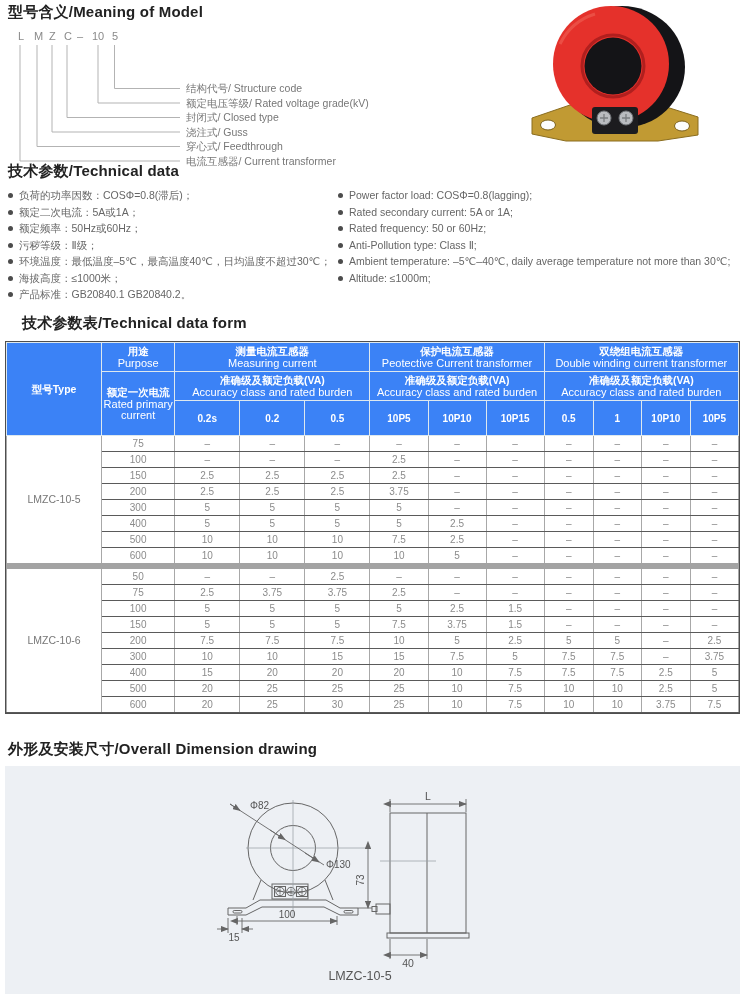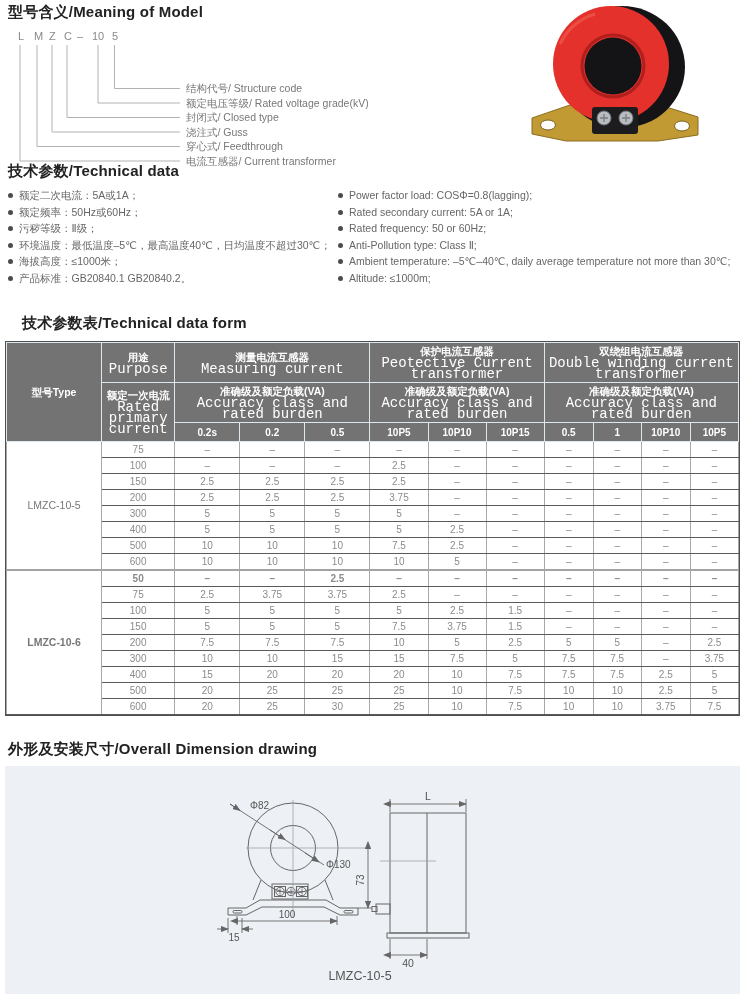--- a/index.html
+++ b/index.html
@@ -12,31 +12,31 @@
   
   .spec-col { display:flex; flex-direction:column; }
   .spec-item { display:flex; align-items:flex-start; margin-bottom:5px;
                font-size:10.5px; color:#666; line-height:11.5px; }
   .bullet { width:5px; height:5px; border-radius:50%; background:#4c4c4c;
             margin:3px 6px 0 0; flex:none; }
 
   
   .table-wrap { position:absolute; left:5px; top:341px; border:1px solid #4f4f4f; }
   table.data-table { border-collapse:collapse; table-layout:fixed; width:733px; }
-  .data-table th { background:#737373; color:#fff; border:1px solid #dde8ee;
+  .data-table th { background:#3b82f6; color:#fff; border:1px solid #dde8ee;
                    vertical-align:middle; padding:2px 0; text-align:center; }
   .h-cn { font-size:10.5px; font-weight:700; line-height:13px; }
-  .h-en { font-size:14px;  font-weight:400; line-height:11px;font-family:Liberation Mono, monospace; }
-  th.small { font-size:10px; font-weight:700; height:19px; padding:1px 0; }
+  .h-en { font-size:11px;  font-weight:400; line-height:11px; }
+  th.small { font-size:10px; font-weight:700; height:35px; padding:1px 0; }
   th.tall  { height:34px; }
   .data-table td { border:1px solid #a8a8a8; border-top:1px solid #5a5a5a;
                    border-bottom:1px solid #5a5a5a; text-align:center;
                    font-size:10px; color:#8b8b8b; height:15px; line-height:15px; padding:0; }
   .data-table td.type-cell { font-size:10.5px; color:#777; background:#fff; }
-  .data-table tr.group-start td { border-top:2px solid #a3a3a3;font-weight:bold; }
+  .data-table tr.group-start td { border-top:6px solid #a3a3a3; }
 
   
   .dim-panel { background:#edf0f4; }
   svg text { font-family:"Liberation Sans","DejaVu Sans",sans-serif; }
 </style>
 </head>
 <body>
 
 <div class="abs section-title" style="left:8px; top:3px;">型号含义/Meaning of Model</div>
 
@@ -85,20 +85,24 @@
     <rect x="92" y="103" width="46" height="27" rx="3" fill="#1c1c1f"></rect>
     <circle cx="104" cy="114" r="7" fill="#b9bcc0" stroke="#6e7276"></circle>
     <circle cx="126" cy="114" r="7" fill="#b9bcc0" stroke="#6e7276"></circle>
     <path d="M100 114 h8 M104 110 v8 M122 114 h8 M126 110 v8" stroke="#7a7d80" stroke-width="1.3"></path>
   </g>
 </svg>
 
 <div class="abs section-title" style="left:8px; top:162px;">技术参数/Technical data</div>
 
 <div class="abs spec-col" style="left:8px; top:190px; width:325px;">
+    <div class="spec-item">
+      <span class="bullet"></span>
+      <span>负荷的功率因数：COSΦ=0.8(滞后)；</span>
+    </div>
     <div class="spec-item">
       <span class="bullet"></span>
       <span>额定二次电流：5A或1A；</span>
     </div>
     <div class="spec-item">
       <span class="bullet"></span>
       <span>额定频率：50Hz或60Hz；</span>
     </div>
     <div class="spec-item">
       <span class="bullet"></span>

